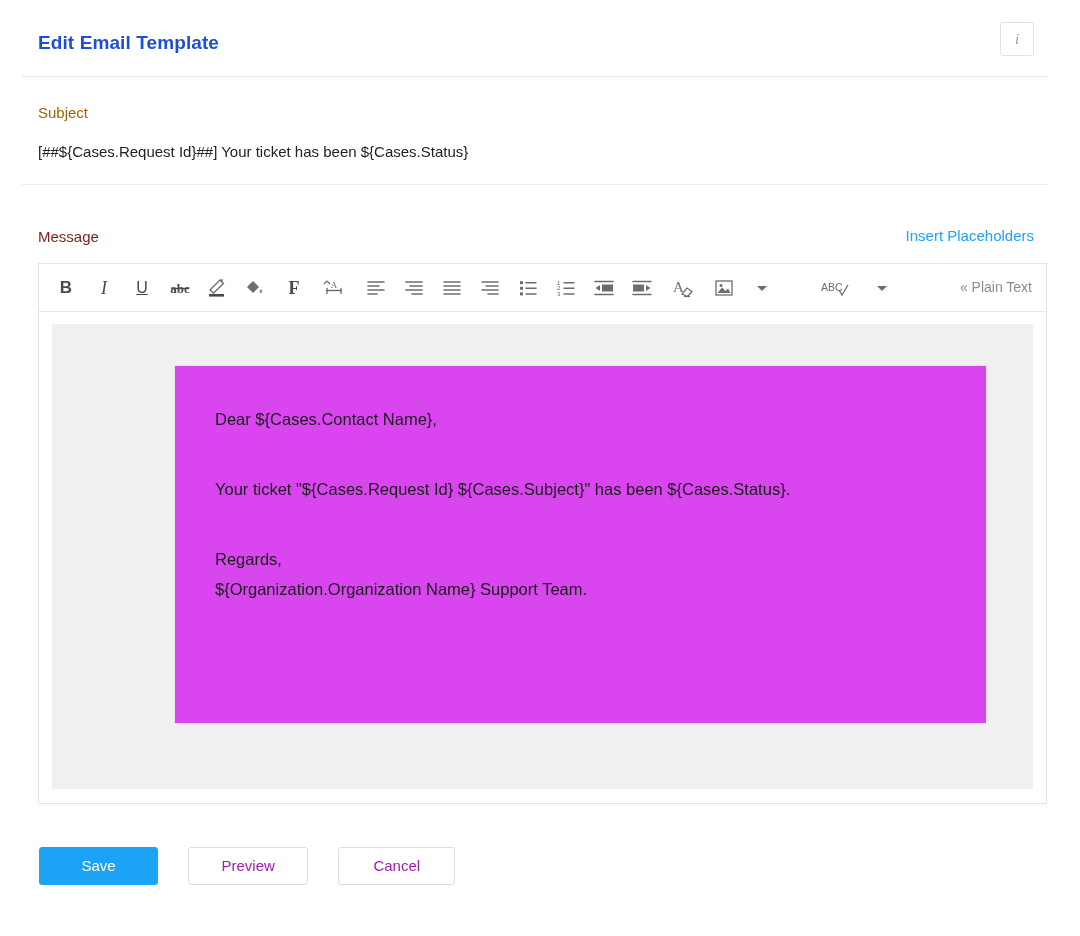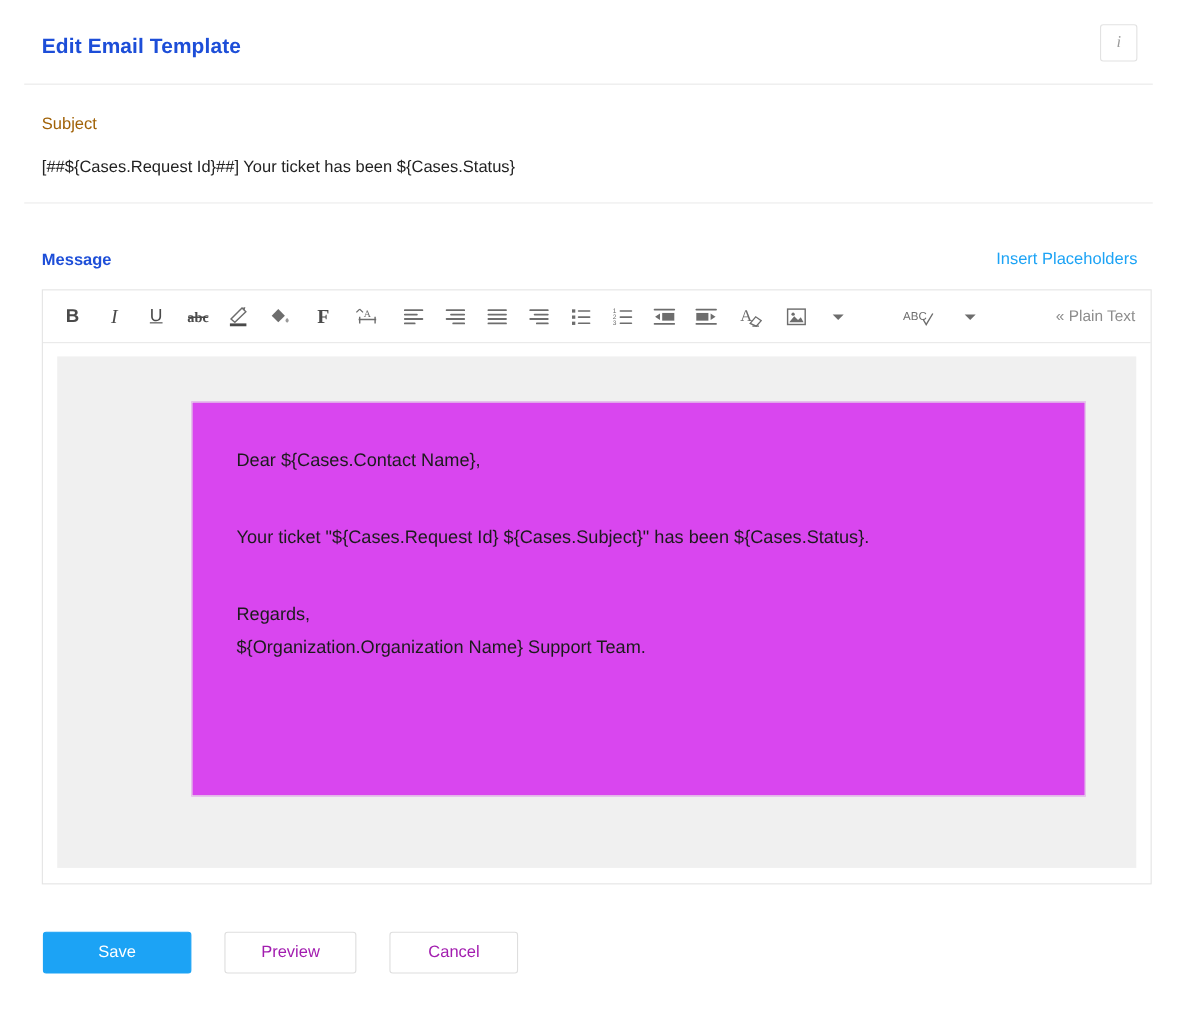--- a/index.html
+++ b/index.html
@@ -89,22 +89,21 @@
     color: #222222;
     white-space: nowrap;
   }
 
   
   .message-label {
     position: absolute;
     left: 38px;
     top: 228px;
     font-size: 15px;
-    color: #1d4ed8;
-    font-weight: bold;
+    color: #7f1d1d;
   }
   .insert-placeholders {
     position: absolute;
     right: 46px;
     top: 227px;
     font-size: 15px;
     color: #1ca3f5;
     text-decoration: none;
     cursor: pointer;
   }
@@ -214,21 +213,21 @@
     box-sizing: border-box;
     height: 38px;
     line-height: 36px;
     text-align: center;
     font-size: 15px;
     border-radius: 3px;
     cursor: pointer;
     vertical-align: top;
   }
   .btn-primary {
-    width: 135px;
+    width: 119px;
     background: #1ca3f5;
     border: 1px solid #1ca3f5;
     color: #ffffff;
     margin-right: 26px;
   }
   .btn-secondary {
     min-width: 117px;
     padding: 0 32px;
     background: #ffffff;
     border: 1px solid #dedede;

